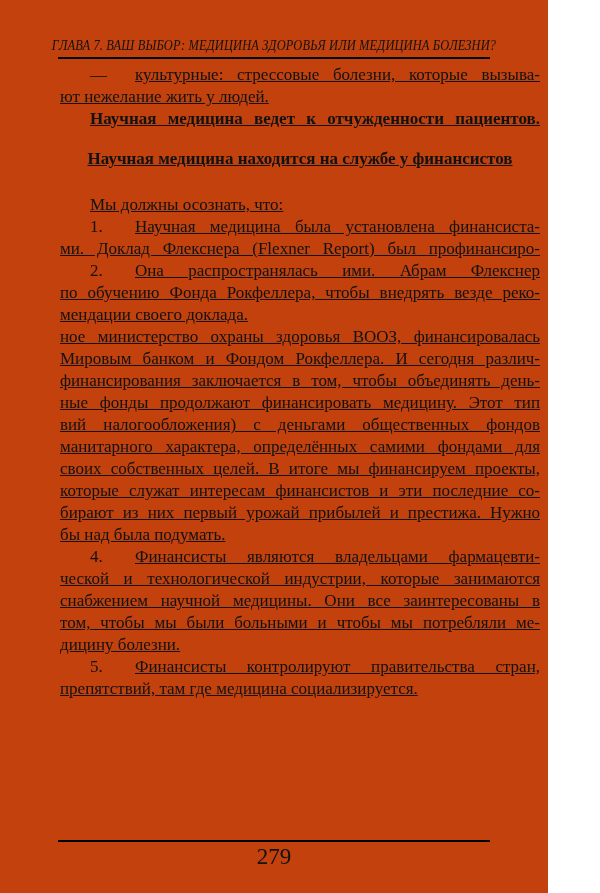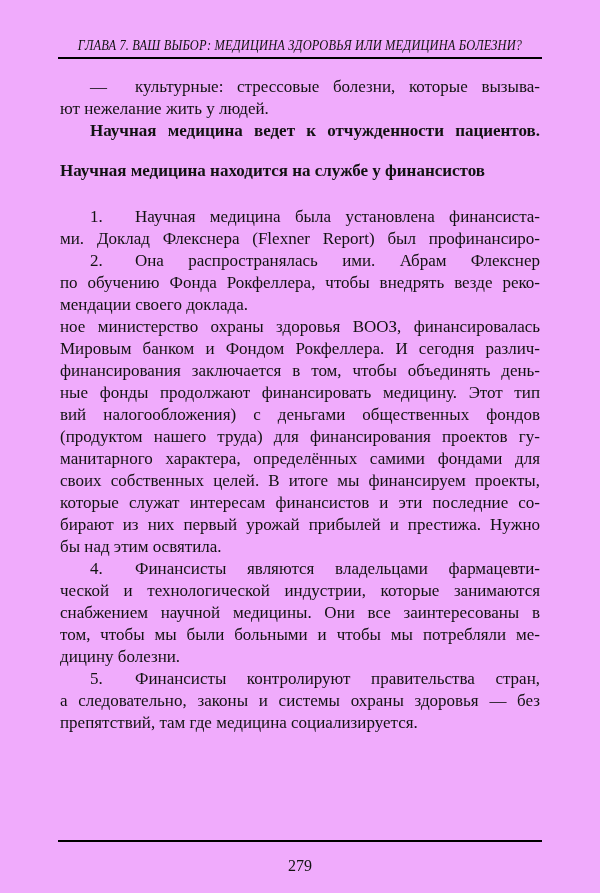--- a/index.html
+++ b/index.html
@@ -3,23 +3,23 @@
 <meta charset="utf-8">
 <style>
   html, body {
     margin: 0;
     padding: 0;
     background: #ffffff;
     overflow: hidden;
   }
   .page {
     position: relative;
-    width: 600px;
+    width: 548px;
     height: 893px;
-    background: #f0abfc;
+    background: #c2410c;
     color: #121212;
     font-family: "Liberation Serif", "DejaVu Serif", serif;
     overflow: hidden;
   }
   .running-header {
     position: absolute;
     top: 36px;
     left: 50%;
     transform: translateX(-50%) scaleX(0.80);
     transform-origin: center;
@@ -31,61 +31,63 @@
   }
   .header-rule {
     position: absolute;
     top: 57px;
     left: 58px;
     right: 58px;
     border-top: 2px solid #000000;
   }
   .text-block {
     position: absolute;
-    top: 76px;
+    top: 64px;
     left: 60px;
     width: 480px;
     font-size: 17px;
     line-height: 22px;
+    text-decoration: underline;
   }
   .para { margin: 0; }
   .para.bold { font-weight: bold; }
   .line {
     text-align: justify;
     text-align-last: justify;
     -moz-text-align-last: justify;
   }
   .line.last {
     text-align-last: left;
     -moz-text-align-last: left;
   }
   .line.first { padding-left: 30px; }
   .marker {
     display: inline-block;
     width: 45px;
   }
   .section-heading {
     margin: 18px 0 24px 0;
+    text-align: center;
     font-weight: bold;
     font-size: 17px;
     line-height: 22px;
   }
   .footer {
     position: absolute;
     top: 840px;
     left: 58px;
     right: 58px;
     text-align: center;
   }
   .footer-rule {
     border-top: 2px solid #000000;
   }
   .page-number {
-    margin-top: 12px;
-    font-size: 16px;
+    margin-top: 3px;
+    font-size: 23px;
     line-height: 24px;
     color: #121212;
   }
 </style>
 </head>
 <body>
 
 <div class="page">
   <div class="running-header">ГЛАВА 7. ВАШ ВЫБОР: МЕДИЦИНА ЗДОРОВЬЯ ИЛИ МЕДИЦИНА БОЛЕЗНИ?</div>
   <div class="header-rule"></div>
@@ -93,51 +95,52 @@
   <div class="text-block">
       <div class="para">
         <div class="line first"><span class="marker">—</span><span>культурные: стрессовые болезни, которые вызыва-</span></div>
         <div class="line last">ют нежелание жить у людей.</div>
       </div>
       <div class="para bold">
         <div class="line first">Научная медицина ведет к отчужденности пациентов.</div>
       </div>
       <div class="section-heading">Научная медицина находится на службе у финансистов</div>
       <div class="para">
+        <div class="line first last">Мы должны осознать, что:</div>
+      </div>
+      <div class="para">
         <div class="line first"><span class="marker">1.</span><span>Научная медицина была установлена финансиста-</span></div>
         <div class="line">ми. Доклад Флекснера (Flexner Report) был профинансиро-</div>
       </div>
       <div class="para">
         <div class="line first"><span class="marker">2.</span><span>Она распространялась ими. Абрам Флекснер</span></div>
         <div class="line">по обучению Фонда Рокфеллера, чтобы внедрять везде реко-</div>
         <div class="line last">мендации своего доклада.</div>
       </div>
       <div class="para">
         <div class="line">ное министерство охраны здоровья ВООЗ, финансировалась</div>
         <div class="line">Мировым банком и Фондом Рокфеллера. И сегодня различ-</div>
         <div class="line">финансирования заключается в том, чтобы объединять день-</div>
         <div class="line">ные фонды продолжают финансировать медицину. Этот тип</div>
         <div class="line">вий налогообложения) с деньгами общественных фондов</div>
-        <div class="line">(продуктом нашего труда) для финансирования проектов гу-</div>
         <div class="line">манитарного характера, определённых самими фондами для</div>
         <div class="line">своих собственных целей. В итоге мы финансируем проекты,</div>
         <div class="line">которые служат интересам финансистов и эти последние со-</div>
         <div class="line">бирают из них первый урожай прибылей и престижа. Нужно</div>
-        <div class="line last">бы над этим освятила.</div>
+        <div class="line last">бы над была подумать.</div>
       </div>
       <div class="para">
         <div class="line first"><span class="marker">4.</span><span>Финансисты являются владельцами фармацевти-</span></div>
         <div class="line">ческой и технологической индустрии, которые занимаются</div>
         <div class="line">снабжением научной медицины. Они все заинтересованы в</div>
         <div class="line">том, чтобы мы были больными и чтобы мы потребляли ме-</div>
         <div class="line last">дицину болезни.</div>
       </div>
       <div class="para">
         <div class="line first"><span class="marker">5.</span><span>Финансисты контролируют правительства стран,</span></div>
-        <div class="line">а следовательно, законы и системы охраны здоровья — без</div>
         <div class="line last">препятствий, там где медицина социализируется.</div>
       </div>
     </div>
 
   <div class="footer">
     <div class="footer-rule"></div>
     <div class="page-number">279</div>
   </div>
 </div>
 

